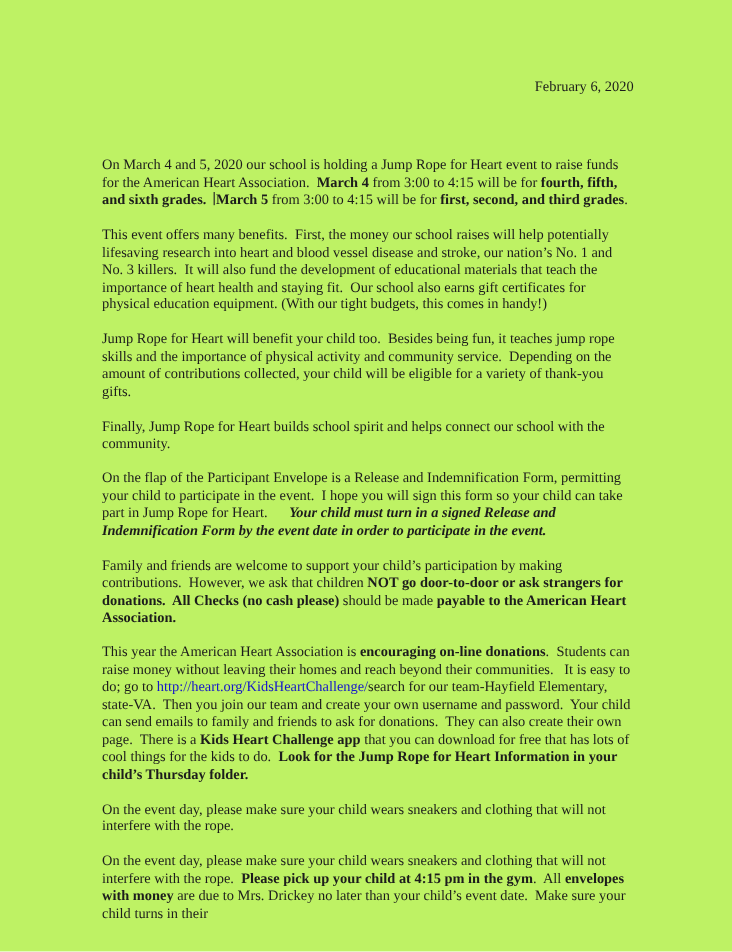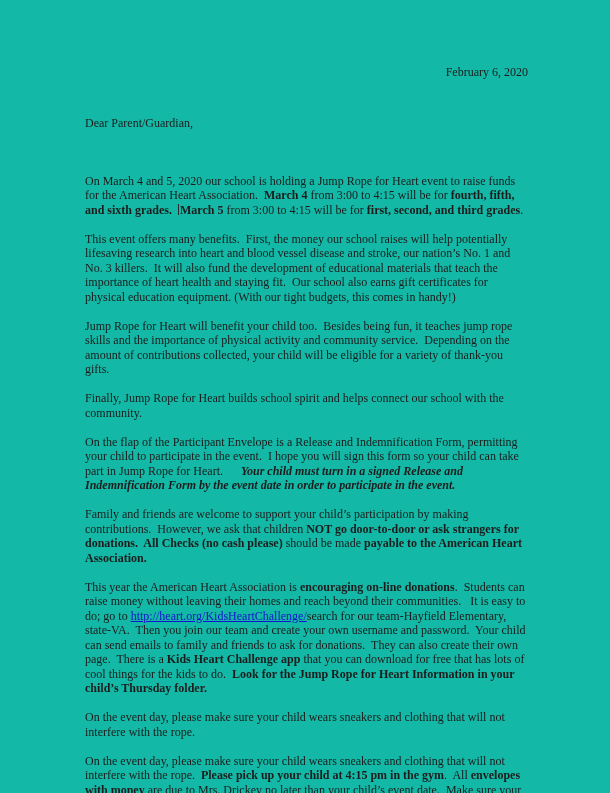--- a/index.html
+++ b/index.html
@@ -4,21 +4,21 @@
 <style>
   html, body {
     margin: 0;
     padding: 0;
     background: #ffffff;
   }
   .page {
     position: relative;
     width: 610px;
     height: 793px;
-    background: #14b8a6;
+    background: #bef264;
     overflow: hidden;
     font-family: "Liberation Serif", serif;
     color: #1c1c1c;
   }
   .content {
     position: absolute;
     left: 85px;
     top: 36px;
     width: 443px;
     font-size: 12px;
@@ -32,36 +32,34 @@
   .salutation {
     margin: 0;
   }
   .para {
     margin: 14.5px 0 0 0;
   }
   .bold { font-weight: bold; margin-top: 28px; }
   .bolditalic { font-weight: bold; font-style: italic; margin-left: 15px; }
   .link {
     color: #1414cc;
-    text-decoration: underline;
     cursor: pointer;
     text-align: center;
   }
   .caret {
     display: inline-block;
     width: 1px;
     height: 11px;
     background: #2a2a2a;
     vertical-align: -1px;
     margin-right: 1px;
   }
 </style>
 </head>
 <body>
 
 <div class="page">
   <div class="content">
     <div class="date">February 6, 2020</div>
-    <p class="salutation">Dear Parent/Guardian,</p>
     <div><p class="para"><span>On March 4 and 5, 2020 our school is holding a Jump Rope for Heart event to raise funds for the American Heart Association.  </span><span class="bold">March 4</span><span> from 3:00 to 4:15 will be for </span><span class="bold">fourth, fifth, and sixth grades.</span><span>  </span><span class="caret"></span><span class="bold">March 5</span><span> from 3:00 to 4:15 will be for </span><span class="bold">first, second, and third grades</span><span>.</span></p><p class="para"><span>This event offers many benefits.  First, the money our school raises will help potentially lifesaving research into heart and blood vessel disease and stroke, our nation’s No. 1 and No. 3 killers.  It will also fund the development of educational materials that teach the importance of heart health and staying fit.  Our school also earns gift certificates for physical education equipment. (With our tight budgets, this comes in handy!)</span></p><p class="para"><span>Jump Rope for Heart will benefit your child too.  Besides being fun, it teaches jump rope skills and the importance of physical activity and community service.  Depending on the amount of contributions collected, your child will be eligible for a variety of thank-you gifts.</span></p><p class="para"><span>Finally, Jump Rope for Heart builds school spirit and helps connect our school with the community.</span></p><p class="para"><span>On the flap of the Participant Envelope is a Release and Indemnification Form, permitting your child to participate in the event.  I hope you will sign this form so your child can take part in Jump Rope for Heart. </span><span class="bolditalic">Your child must turn in a signed Release and Indemnification Form by the event date in order to participate in the event.</span></p><p class="para"><span>Family and friends are welcome to support your child’s participation by making contributions.  However, we ask that children </span><span class="bold">NOT go door-to-door or ask strangers for donations.  All Checks (no cash please)</span><span> should be made </span><span class="bold">payable to the American Heart Association.</span></p><p class="para"><span>This year the American Heart Association is </span><span class="bold">encouraging on-line donations</span><span>.  Students can raise money without leaving their homes and reach beyond their communities.   It is easy to do; go to </span><a class="link">http://heart.org/KidsHeartChallenge/</a><span>search for our team-Hayfield Elementary, state-VA.  Then you join our team and create your own username and password.  Your child can send emails to family and friends to ask for donations.  They can also create their own page.  There is a </span><span class="bold">Kids Heart Challenge app</span><span> that you can download for free that has lots of cool things for the kids to do.  </span><span class="bold">Look for the Jump Rope for Heart Information in your child’s Thursday folder.</span></p><p class="para"><span>On the event day, please make sure your child wears sneakers and clothing that will not interfere with the rope.</span></p><p class="para"><span>On the event day, please make sure your child wears sneakers and clothing that will not interfere with the rope.  </span><span class="bold">Please pick up your child at 4:15 pm in the gym</span><span>.  All </span><span class="bold">envelopes with money</span><span> are due to Mrs. Drickey no later than your child’s event date.  Make sure your child turns in their </span></p></div>
     
   </div>
 </div>
 
 </body></html>

